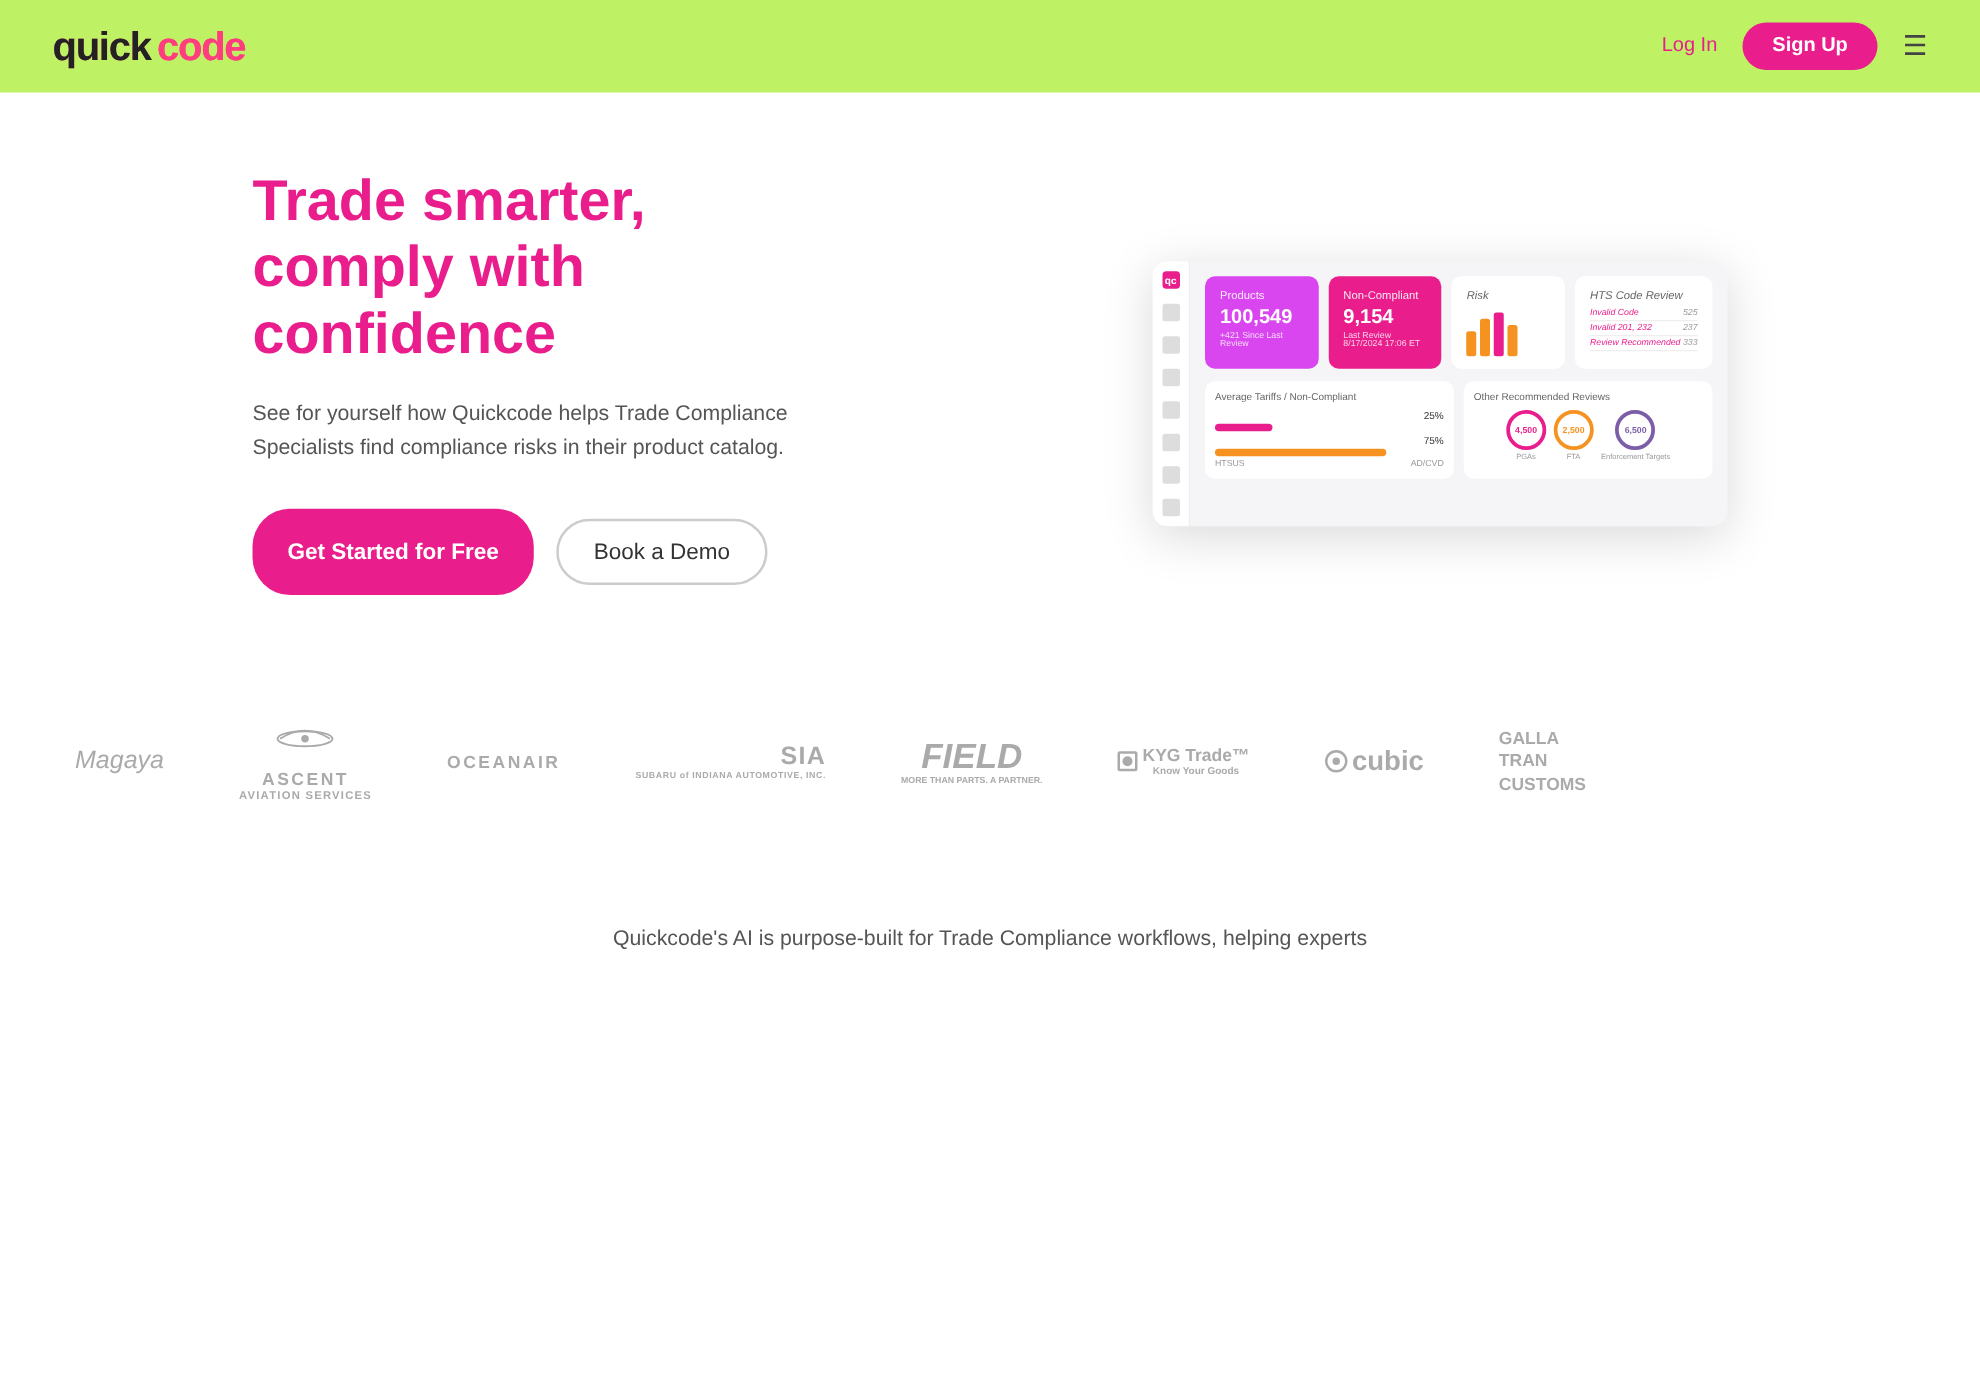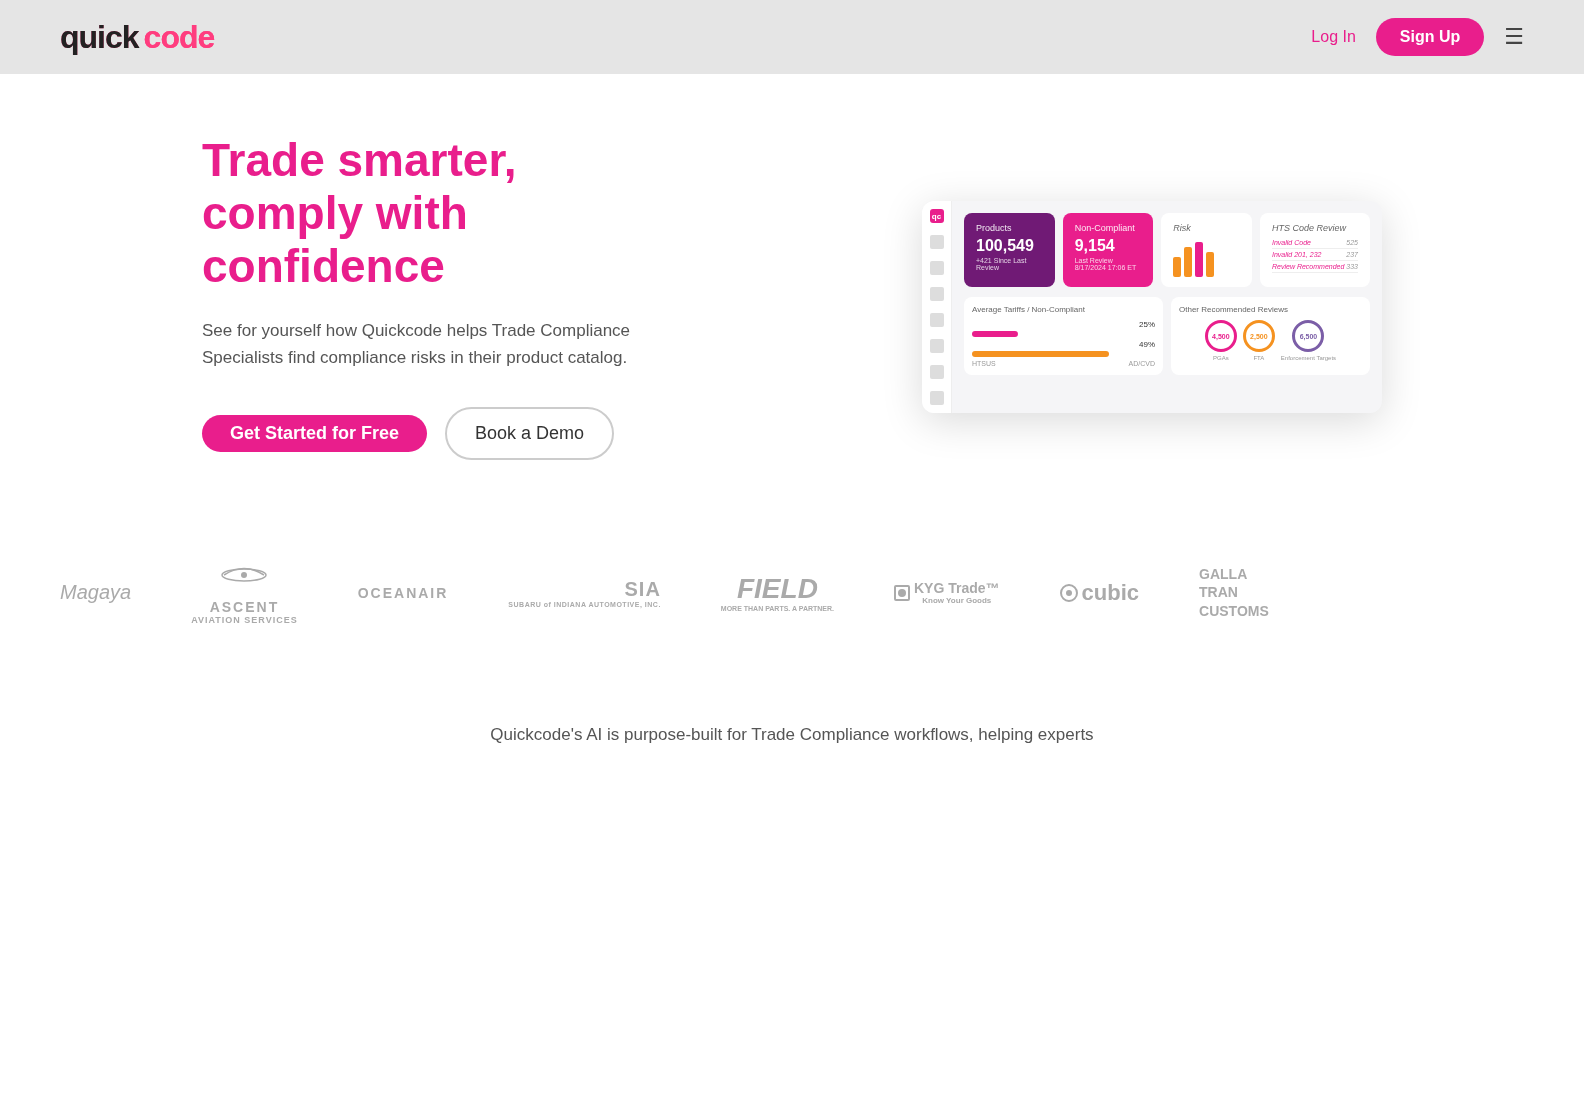--- a/index.html
+++ b/index.html
@@ -1,61 +1,61 @@
 <!DOCTYPE html>
 <html><head>
   <meta charset="utf-8">
   <style>
     * { margin: 0; padding: 0; box-sizing: border-box; }
     body { font-family: -apple-system, BlinkMacSystemFont, 'Segoe UI', sans-serif; background: #fff; color: #333; overflow-x: hidden; }
 
     
     nav {
       display: flex; align-items: center; justify-content: space-between;
-      padding: 18px 60px; background: #e5e5e5;
+      padding: 18px 42px; background: #bef264;
     }
     .logo { display: flex; align-items: center; }
     .logo-text { font-size: 32px; font-weight: 700; color: #222; letter-spacing: -1px; }
     .logo-text span { color: #ff3d7f; background: #ff3d7f; -webkit-background-clip: text; }
     .logo-box { background: #ff3d7f; color: #fff; border-radius: 6px; padding: 0 4px; margin-left: 1px; font-size: 32px; font-weight: 700; }
     .nav-right { display: flex; align-items: center; gap: 20px; }
     .nav-login { color: #e91e8c; font-size: 16px; font-weight: 500; text-decoration: none; cursor: pointer; }
     .nav-signup { background: #e91e8c; color: #fff; border: none; border-radius: 25px; padding: 10px 24px; font-size: 16px; font-weight: 600; cursor: pointer; }
     .nav-menu { font-size: 22px; color: #444; cursor: pointer; background: none; border: none; }
 
     
     .hero {
       display: flex; align-items: center; justify-content: space-between;
       padding: 60px 60px 40px 60px; max-width: 1300px; margin: 0 auto; gap: 42px;
     }
     .hero-left { max-width: 520px; }
     .hero-title { font-size: 46px; font-weight: 700; color: #e91e8c; line-height: 1.15; margin-bottom: 24px; }
     .hero-desc { font-size: 17px; color: #555; line-height: 1.6; margin-bottom: 36px; max-width: 460px; }
     .hero-buttons { display: flex; gap: 18px; align-items: center; margin-bottom: 20px; }
-    .btn-primary { background: #e91e8c; color: #fff; border: none; border-radius: 30px; padding: 8px 28px; font-size: 18px; font-weight: 600; cursor: pointer; white-space: nowrap; }
+    .btn-primary { background: #e91e8c; color: #fff; border: none; border-radius: 30px; padding: 24px 28px; font-size: 18px; font-weight: 600; cursor: pointer; white-space: nowrap; }
     .btn-secondary { background: #fff; color: #333; border: 2px solid #ccc; border-radius: 30px; padding: 14px 28px; font-size: 18px; font-weight: 500; cursor: pointer; white-space: nowrap; }
     .subscribe-text { font-size: 14px; color: #555; }
     .subscribe-link { color: #e91e8c; text-decoration: underline; cursor: pointer; }
 
     
     .hero-right { flex-shrink: 0; }
     .dashboard-mockup {
       width: 460px; background: #f5f5f7; border-radius: 12px; overflow: hidden;
       box-shadow: 0 8px 40px rgba(0,0,0,0.15); display: flex;
     }
     .dash-sidebar {
       width: 30px; background: #fff; display: flex; flex-direction: column; align-items: center; padding: 8px 0; gap: 12px; border-right: 1px solid #eee;
     }
     .dash-sidebar-icon { width: 14px; height: 14px; background: #ddd; border-radius: 2px; }
     .dash-main { flex: 1; padding: 12px; }
     .dash-header { display: flex; gap: 8px; margin-bottom: 10px; }
     .dash-card {
       border-radius: 8px; padding: 10px 12px; flex: 1;
     }
-    .dash-card.orange { background: #701a75; }
+    .dash-card.orange { background: #d946ef; }
     .dash-card.pink { background: #e91e8c; }
     .dash-card.white { background: #fff; font-style: italic; }
     .dash-card-label { font-size: 9px; color: rgba(255,255,255,0.9); margin-bottom: 4px; }
     .dash-card-value { font-size: 16px; font-weight: 700; color: #fff; }
     .dash-card-sub { font-size: 7px; color: rgba(255,255,255,0.8); margin-top: 2px; }
     .dash-card-label-dark { font-size: 9px; color: #666; margin-bottom: 4px; }
     .dash-risk { display: flex; align-items: flex-end; gap: 3px; height: 40px; }
     .dash-risk-bar { width: 8px; background: #f59220; border-radius: 2px; }
     .dash-hts-row { display: flex; justify-content: space-between; font-size: 7px; color: #999; border-bottom: 1px solid #eee; padding: 2px 0; }
     .dash-hts-row-label { color: #e91e8c; }
@@ -195,21 +195,21 @@
             </div>
           </div>
         </div>
 
         <div class="dash-bottom">
 
           <div class="dash-tariff">
             <div class="dash-tariff-title">Average Tariffs / Non-Compliant</div>
             <div class="dash-progress-pct">25%</div>
             <div class="dash-progress-bar dash-progress-pink"></div>
-            <div class="dash-progress-pct">49%</div>
+            <div class="dash-progress-pct">75%</div>
             <div class="dash-progress-bar dash-progress-orange"></div>
             <div class="dash-progress-labels">
               <span>HTSUS</span>
               <span>AD/CVD</span>
             </div>
           </div>
 
           <div class="dash-other">
             <div class="dash-other-title">Other Recommended Reviews</div>
             <div class="dash-circles">

